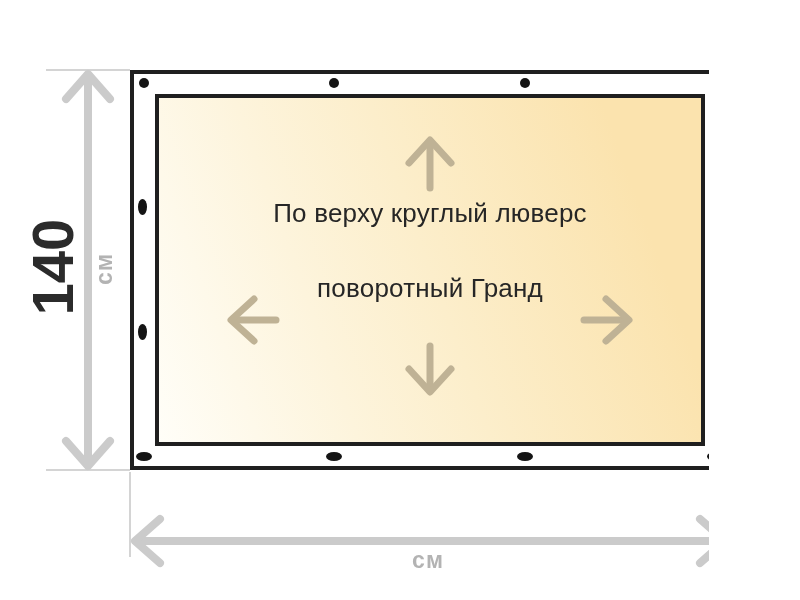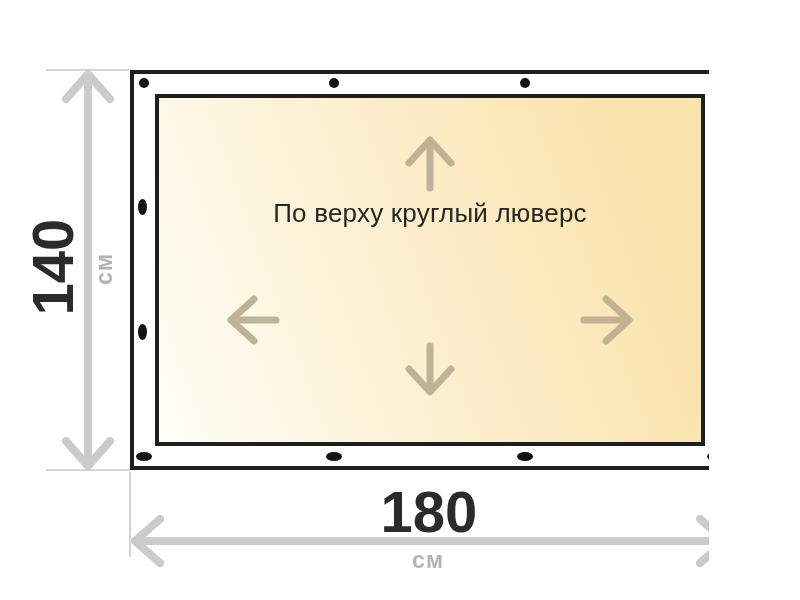--- a/index.html
+++ b/index.html
@@ -77,36 +77,36 @@
       </g>
       <g stroke="#bfb295">
         <path d="M425,222 H466"></path>
           <path d="M447,201 L470,222 L447,243"></path>
       </g>
     </svg>
 
     <div class="note note-top">По верху круглый люверс</div>
 
     <div class="note note-center">
+      <div>поворотный Гранд</div>
     </div>
   </div>
 
   <div id="grommets">
       <div class="grommet" style="left: 139px; top: 78px; width: 10px; height: 10px; background: rgb(20, 20, 20);"></div>
       <div class="grommet" style="left: 329px; top: 78px; width: 10px; height: 10px; background: rgb(20, 20, 20);"></div>
       <div class="grommet" style="left: 520px; top: 78px; width: 10px; height: 10px; background: rgb(20, 20, 20);"></div>
       <div class="grommet" style="left: 710px; top: 78px; width: 10px; height: 10px; background: rgb(20, 20, 20);"></div>
       <div class="grommet" style="left: 136px; top: 451.5px; width: 16px; height: 9px; background: rgb(20, 20, 20);"></div>
       <div class="grommet" style="left: 326px; top: 451.5px; width: 16px; height: 9px; background: rgb(20, 20, 20);"></div>
       <div class="grommet" style="left: 517px; top: 451.5px; width: 16px; height: 9px; background: rgb(20, 20, 20);"></div>
       <div class="grommet" style="left: 707px; top: 451.5px; width: 16px; height: 9px; background: rgb(20, 20, 20);"></div>
       <div class="grommet" style="left: 137.5px; top: 199px; width: 9px; height: 16px; background: rgb(20, 20, 20);"></div>
       <div class="grommet" style="left: 137.5px; top: 324px; width: 9px; height: 16px; background: rgb(20, 20, 20);"></div>
       <div class="grommet" style="left: 712.5px; top: 199px; width: 9px; height: 16px; background: rgb(20, 20, 20);"></div>
       <div class="grommet" style="left: 712.5px; top: 324px; width: 9px; height: 16px; background: rgb(20, 20, 20);"></div>
     </div>
 
   <div class="dim-text dim-value height-value">140</div>
   <div class="dim-text dim-unit height-unit">см</div>
-  <div class="dim-text dim-value width-value">180</div>
   <div class="dim-text dim-unit width-unit">см</div>
 
 </div>
 
 </body></html>

